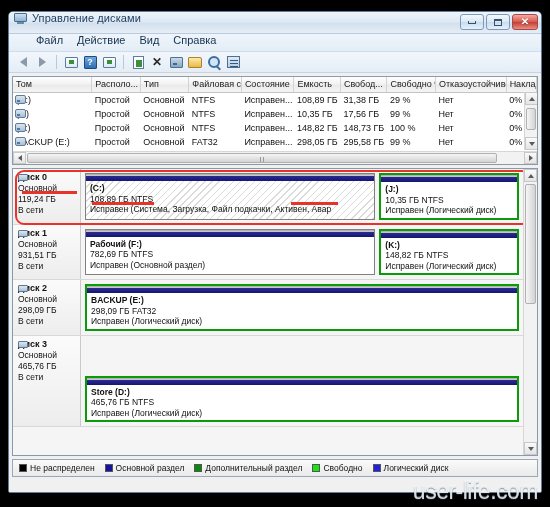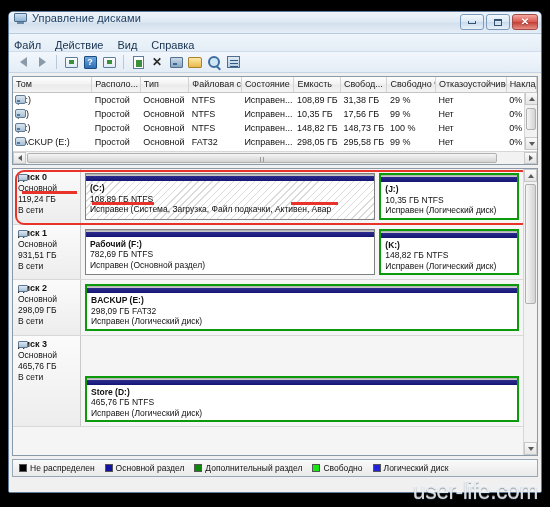--- a/index.html
+++ b/index.html
@@ -70,21 +70,21 @@
   }
   .wb .g-min { width: 8px; height: 3px; border: 1px solid #33546f; border-top: none; background: transparent;}
   .wb .g-max { width: 8px; height: 7px; border: 1px solid #33546f; border-top-width: 2px; }
   .wb .g-close { color: #fff; font-size: 10px; font-weight: bold; line-height: 1; text-shadow: 0 1px 0 rgba(0,0,0,.35);}
 
   
   #menubar {
     height: 18px;
     background: linear-gradient(180deg,#eff5fb,#e4edf6);
     border-bottom: 1px solid #cfdceb;
-    display: flex; align-items: flex-end; padding-left: 5px; gap: 14px;
+    display: flex; align-items: flex-start; padding-left: 27px; gap: 14px;
   }
   .menu-item { font-size: 11px; color: #16324f; cursor: default; }
 
   
   #toolbar {
     height: 21px;
     background: linear-gradient(180deg,#f2f7fc,#e4edf6);
     border-bottom: 1px solid #c4d4e4;
     display: flex; align-items: center; padding-left: 6px; gap: 3px;
   }

